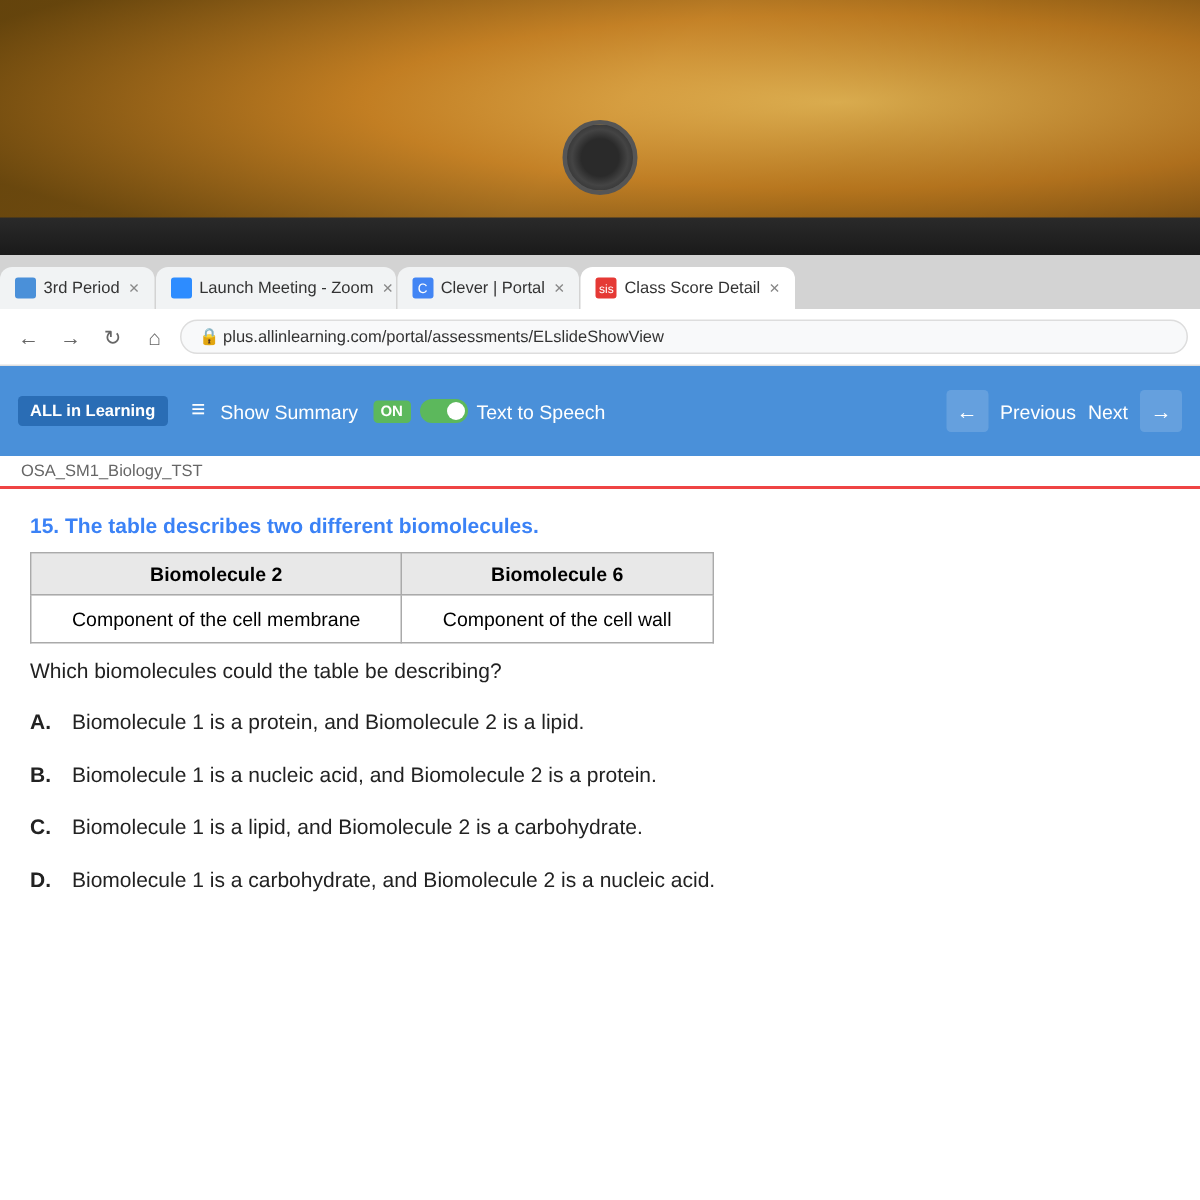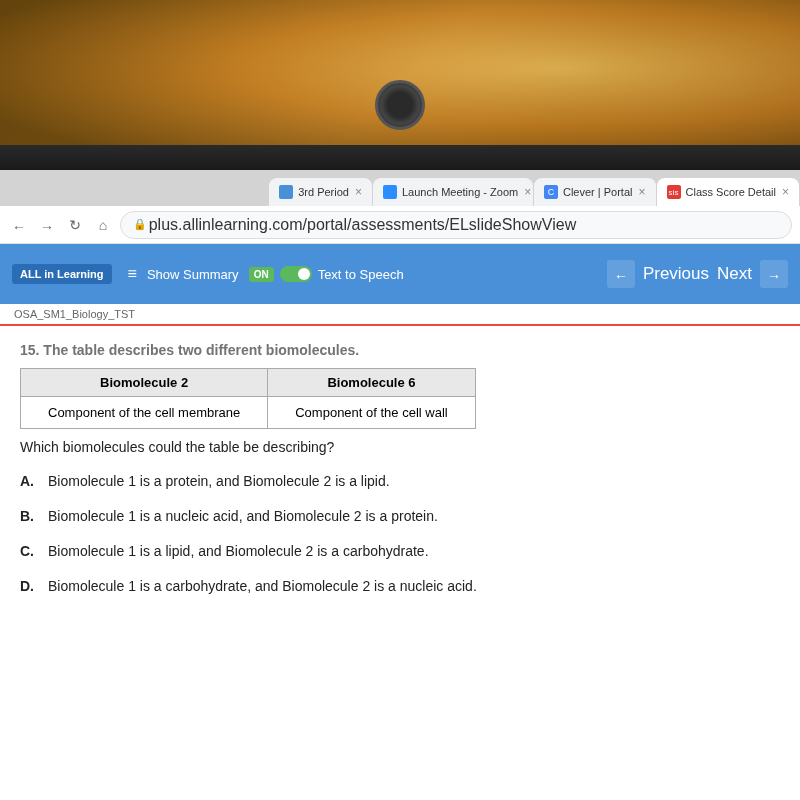--- a/index.html
+++ b/index.html
@@ -48,21 +48,20 @@
     }
 
     
     .tab-bar {
       display: flex;
       align-items: flex-end;
       background: #d3d3d3;
       padding: 6px 0 0 0;
       height: 36px;
       overflow: hidden;
-      justify-content: flex-end;
     }
     .tab {
       display: flex;
       align-items: center;
       background: #f1f3f4;
       border-radius: 8px 8px 0 0;
       padding: 4px 10px;
       font-size: 11px;
       color: #333;
       height: 28px;
@@ -197,21 +196,21 @@
       width: 28px;
       height: 28px;
       border-radius: 3px;
       background: rgba(255,255,255,0.15);
       color: #fff;
       font-size: 14px;
       cursor: pointer;
     }
     .nav-prev-next {
       color: #fff;
-      font-size: 17px;
+      font-size: 13px;
     }
 
     
     .breadcrumb-bar {
       background: #fff;
       padding: 4px 14px;
       font-size: 11px;
       color: #666;
       border-bottom: 2px solid #ef4444;
     }
@@ -220,21 +219,21 @@
     .main-content {
       background: #fff;
       padding: 16px 20px;
       height: calc(800px - 170px - 36px - 38px - 44px - 26px);
       overflow-y: auto;
     }
 
     .question-number {
       font-size: 14px;
       font-weight: bold;
-      color: #737373;
+      color: #3b82f6;
       margin-bottom: 8px;
     }
 
     .bio-table {
       border-collapse: collapse;
       margin: 10px 0;
       font-size: 13px;
     }
     .bio-table th {
       background: #e8e8e8;
@@ -301,21 +300,21 @@
   </div>
 </div>
 
 <div class="address-bar">
   <div class="nav-btn">←</div>
   <div class="nav-btn">→</div>
   <div class="nav-btn">↻</div>
   <div class="nav-btn">⌂</div>
   <div style="flex:1;display:flex;align-items:center;background:#f8f9fa;border:1px solid #ddd;border-radius:20px;padding:4px 12px;">
     <span class="lock-icon">🔒</span>
-    <span style="font-size:16px;color:#333;">plus.allinlearning.com/portal/assessments/ELslideShowView</span>
+    <span style="font-size:11px;color:#333;">plus.allinlearning.com/portal/assessments/ELslideShowView</span>
   </div>
 </div>
 
 <div class="toolbar">
   <div class="toolbar-brand">ALL in Learning</div>
   <span class="toolbar-menu-icon">≡</span>
   <div class="toolbar-show-summary">
     <span>Show Summary</span>
   </div>
   <div class="toggle-container">

